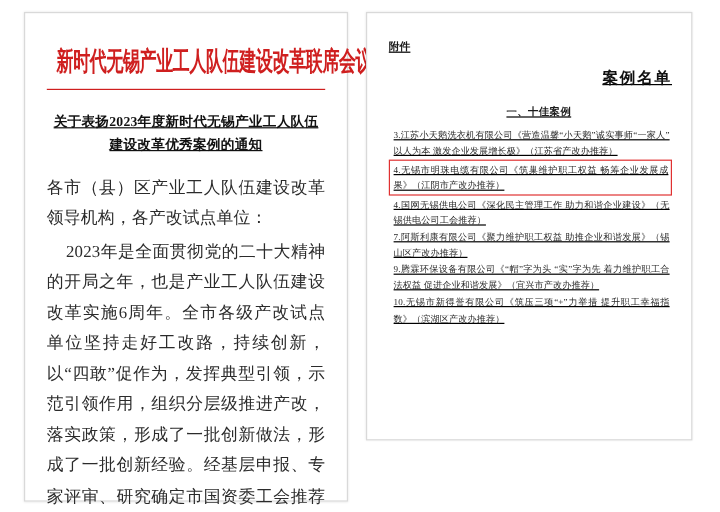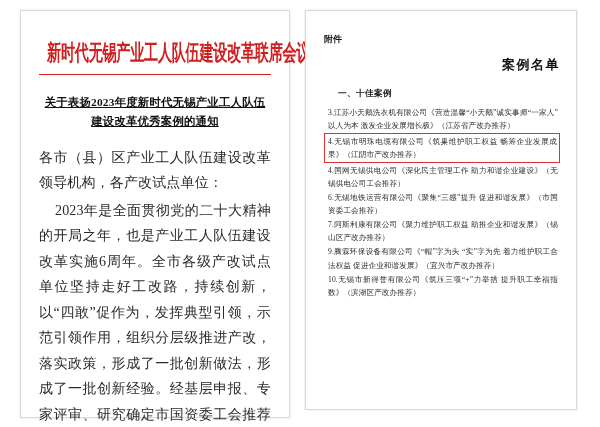--- a/index.html
+++ b/index.html
@@ -31,24 +31,25 @@
     width: 270px;
     height: 408px;
     border: 1px solid #d9d9d9;
     box-shadow: 0 0 2px rgba(0,0,0,0.12);
     padding: 16px 18px 10px 18px;
   }
   .page-right {
     left: 305px;
     top: 10px;
     width: 272px;
-    height: 400px;
+    height: 357px;
     border: 1px solid #d9d9d9;
     box-shadow: 0 0 2px rgba(0,0,0,0.12);
     padding: 14px 16px 10px 18px;
+    text-decoration: underline;
   }
   
   .masthead {
     color: #cf1f1f;
     font-family: "Liberation Serif", serif;
     font-weight: bold;
     font-size: 15.2px;
     letter-spacing: -0.3px;
     line-height: 1.1;
     text-align: center;
@@ -104,20 +105,21 @@
     letter-spacing: 1.5px;
     margin: 0 0 14px 0;
   }
   .section-head {
     font-family: "Liberation Serif", serif;
     font-size: 8.6px;
     font-weight: bold;
     color: #1a1a1a;
     margin: 0 0 6px 14px;
     letter-spacing: 0.4px;
+    text-align: center;
   }
   .items {
     font-family: "Liberation Serif", serif;
     font-size: 7.6px;
     line-height: 1.72;
     color: #2b2b2b;
     letter-spacing: 0.1px;
   }
   .item {
     margin: 0 0 1px 0;
@@ -148,20 +150,19 @@
   </div>
 
   <div class="page page-right">
     <div class="attach-label">附件</div>
     <div class="list-title">案例名单</div>
     <div class="section-head">一、十佳案例</div>
     <div class="items">
       <div class="item">3.江苏小天鹅洗衣机有限公司《营造温馨“小天鹅”诚实事师“一家人” 以人为本 激发企业发展增长极》（江苏省产改办推荐）</div>
       <div class="item highlight">4.无锡市明珠电缆有限公司《筑巢维护职工权益 畅筹企业发展成果》（江阴市产改办推荐）</div>
       <div class="item">4.国网无锡供电公司《深化民主管理工作 助力和谐企业建设》（无锡供电公司工会推荐）</div>
-      <div class="item">6.无锡地铁运营有限公司《聚集“三感”提升 促进和谐发展》（市国资委工会推荐）</div>
       <div class="item">7.阿斯利康有限公司《聚力维护职工权益 助推企业和谐发展》（锡山区产改办推荐）</div>
       <div class="item">9.腾霖环保设备有限公司《“帽”字为头 “实”字为先 着力维护职工合法权益 促进企业和谐发展》（宜兴市产改办推荐）</div>
       <div class="item">10.无锡市新得誉有限公司《筑压三项“+”力举措 提升职工幸福指数》（滨湖区产改办推荐）</div>
     </div>
   </div>
 
 </div>
 
 </body></html>

